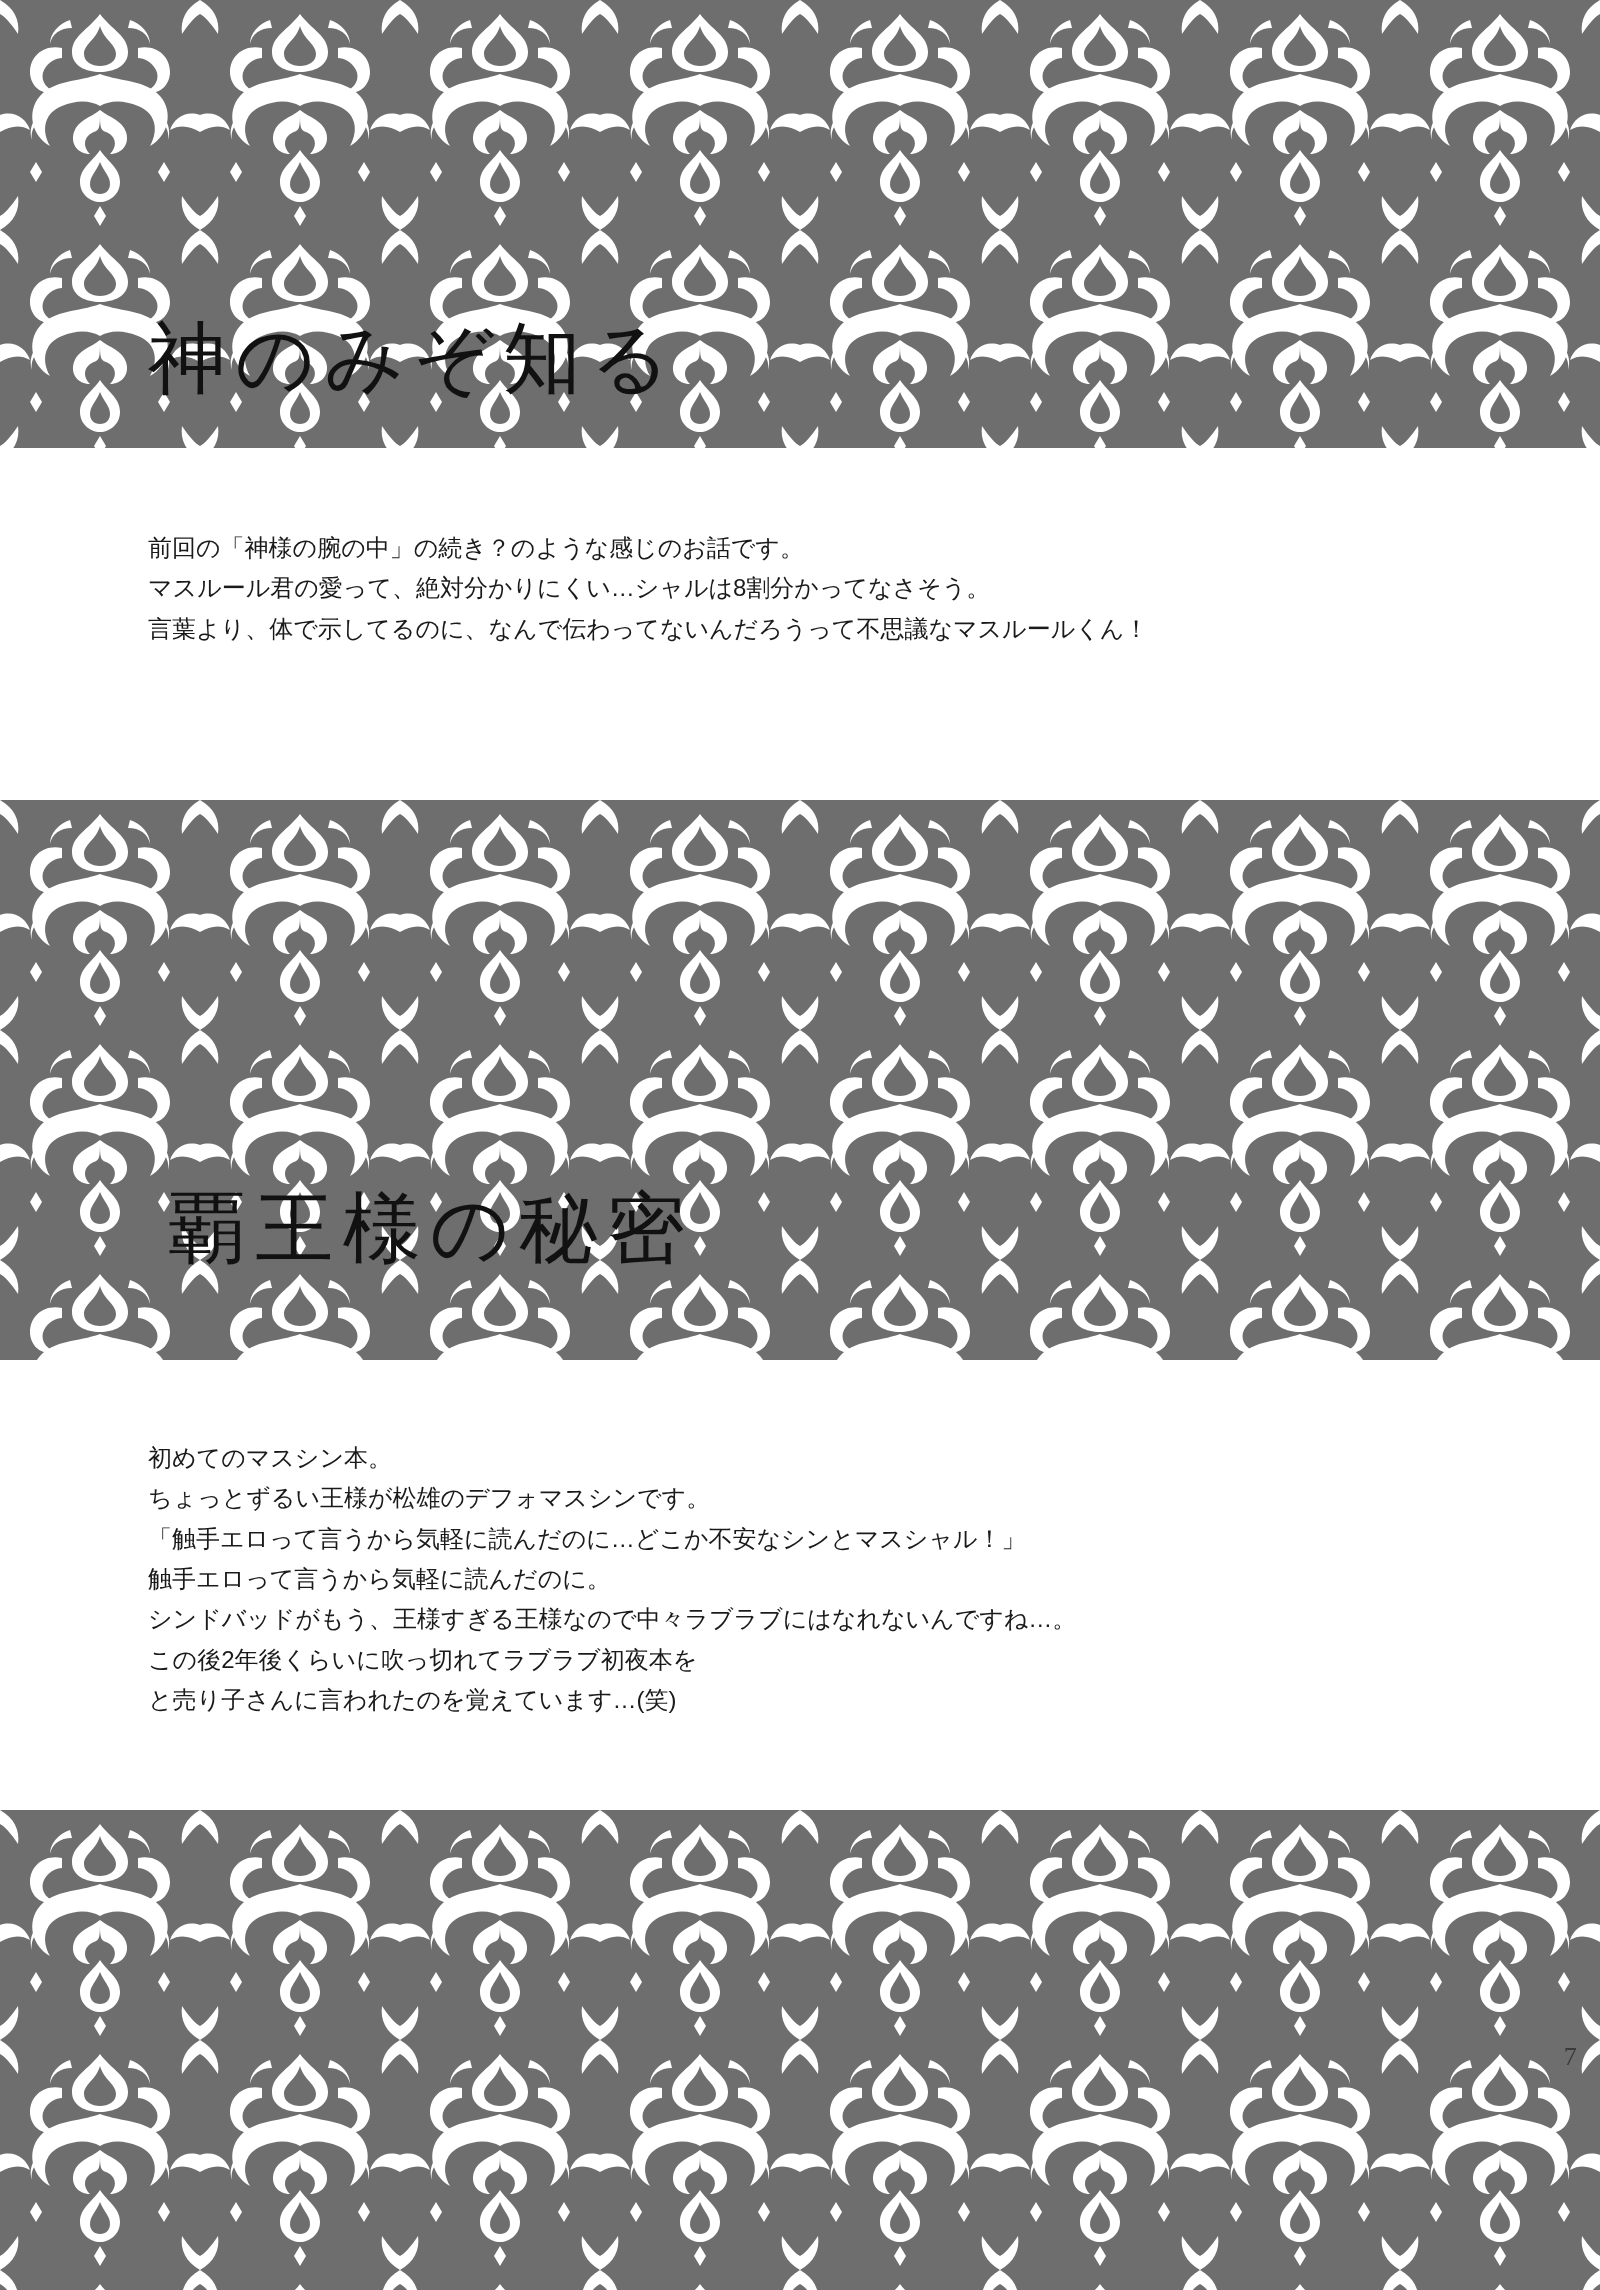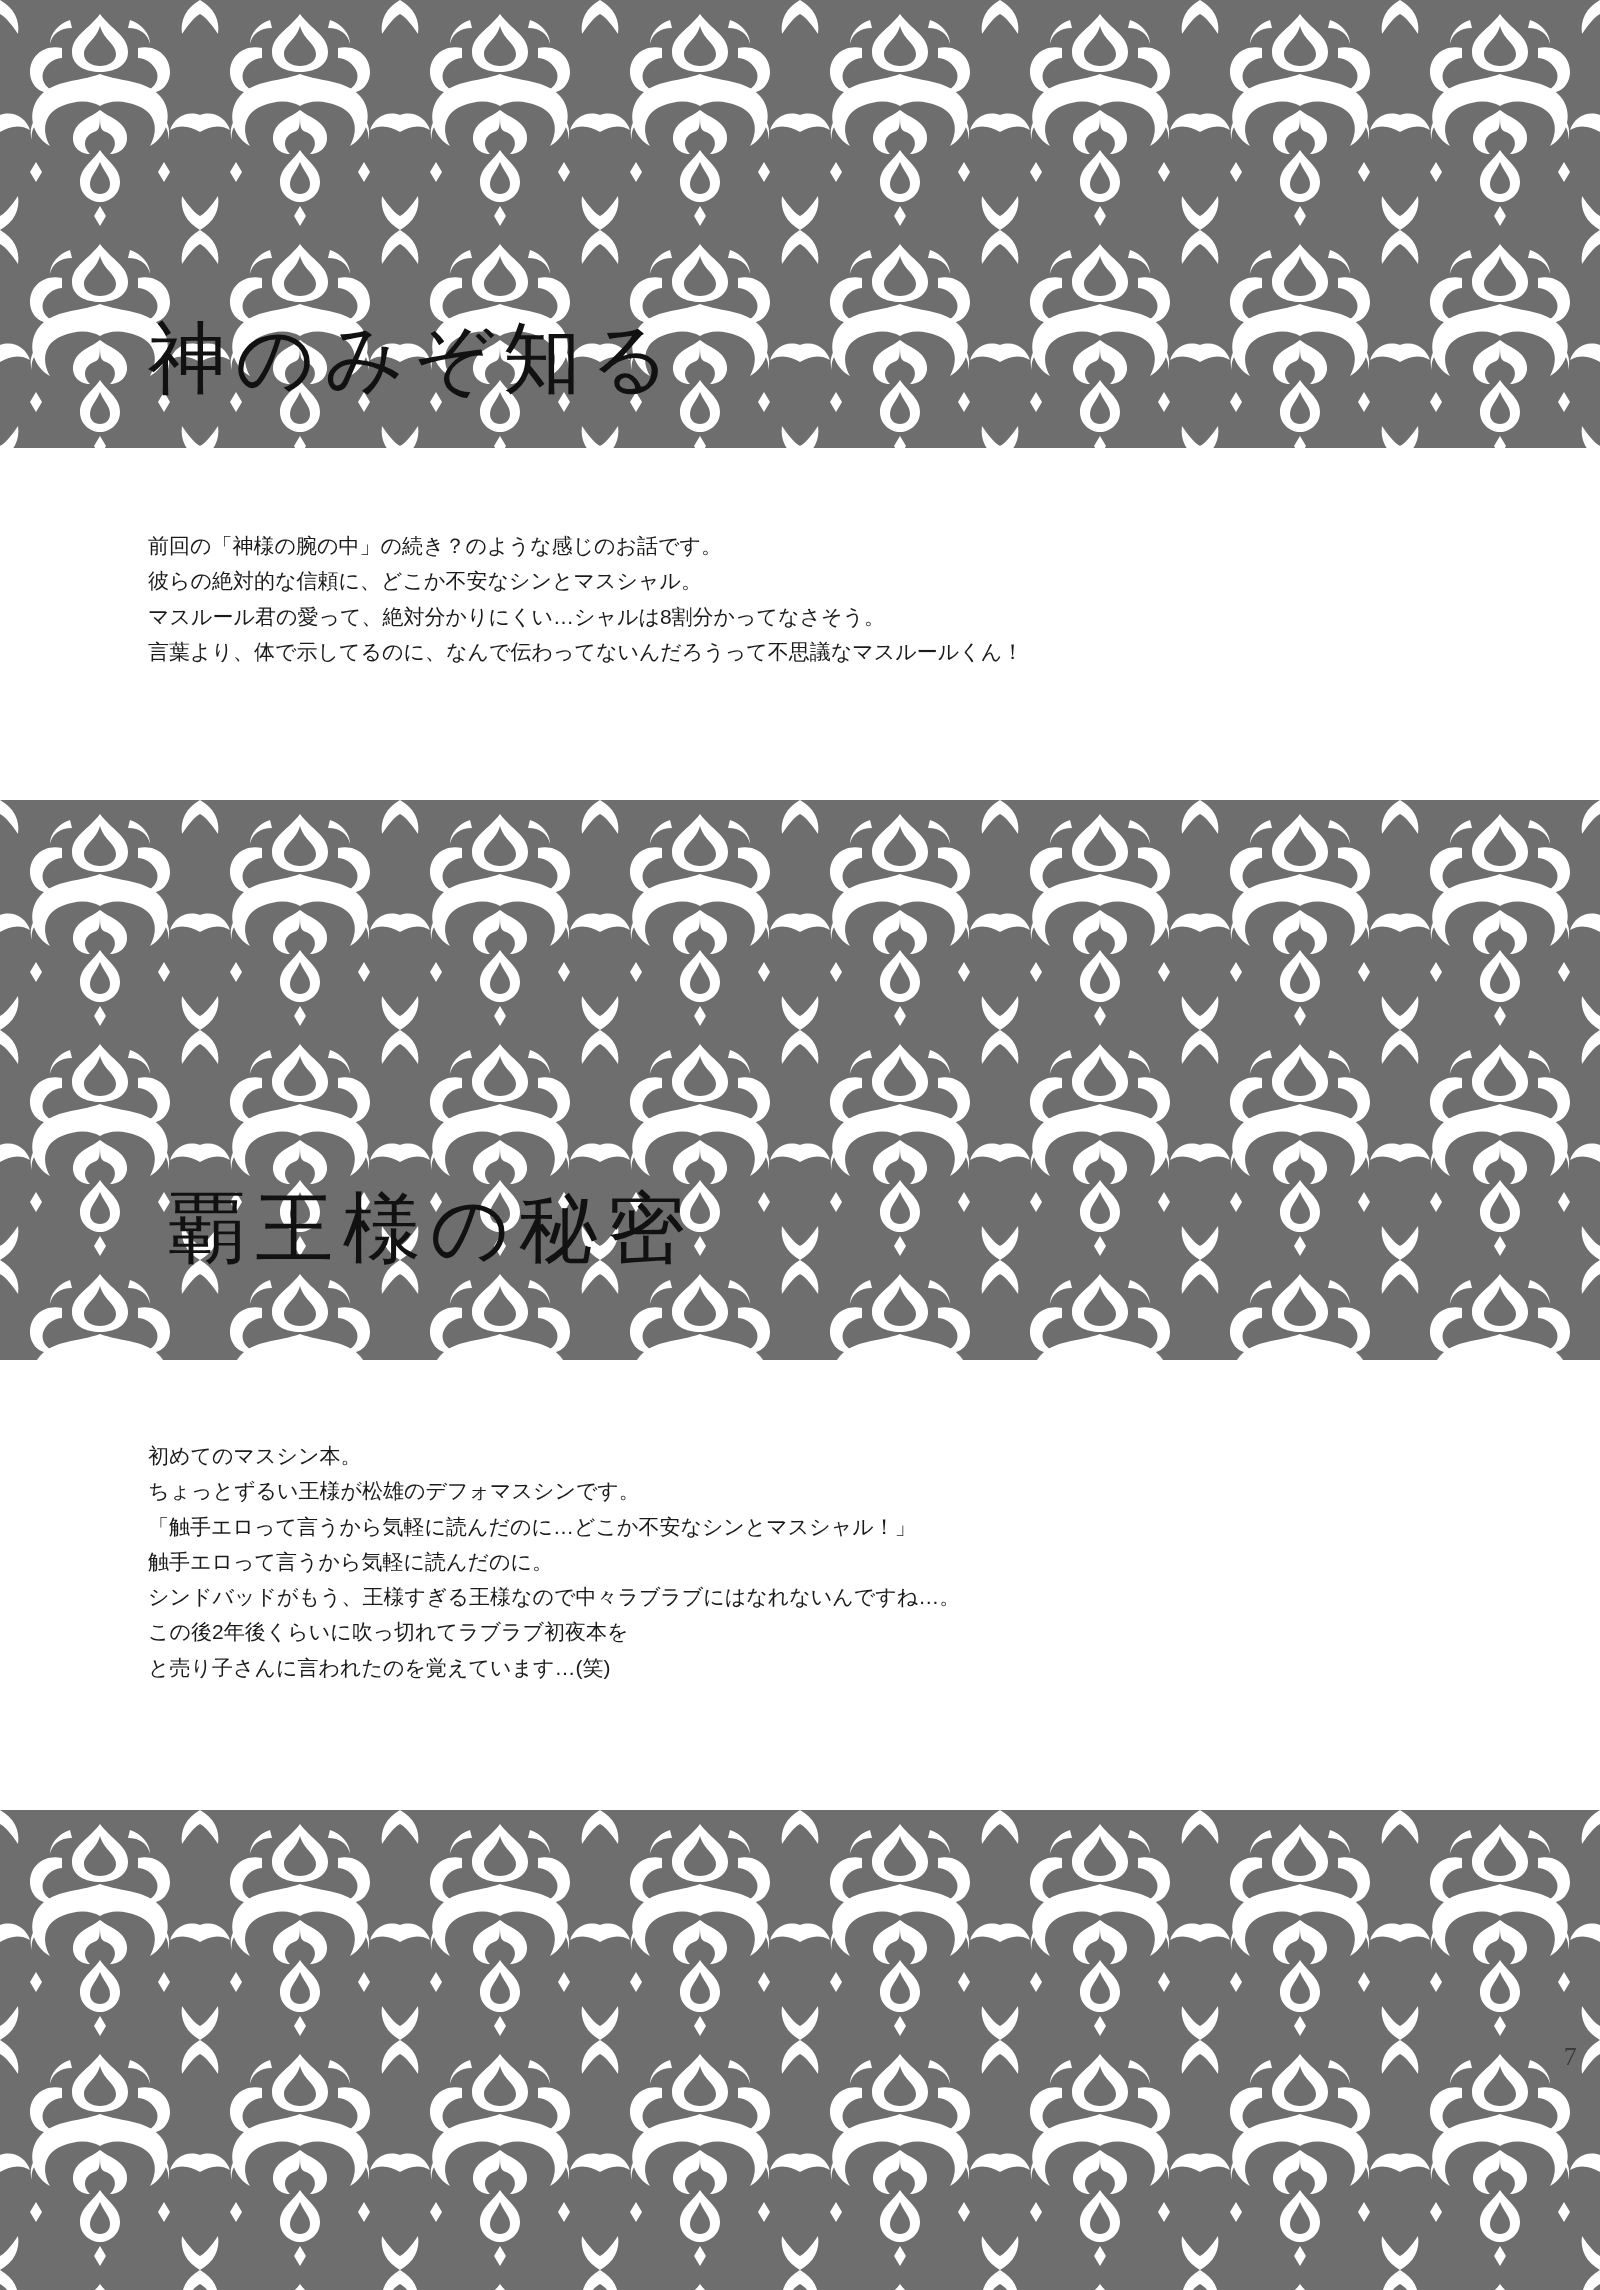--- a/index.html
+++ b/index.html
@@ -45,21 +45,21 @@
   #band-middle  { top: 800px;  height: 560px; }
   #band-bottom  { top: 1810px; height: 480px; }
 
   #title-kami   { left: 148px; top: 320px; font-size: 78px; }
   #title-haou   { left: 168px; top: 1190px; font-size: 78px; }
 
   
   .text-block {
     position: absolute;
     color: #1a1a1a;
-    font-size: 21px;
+    font-size: 24px;
     line-height: 1.68;
     white-space: nowrap;
   }
   .text-block p { margin: 0; }
 
   #note-1 { left: 148px; top: 528px; }
   #note-2 { left: 148px; top: 1438px; }
 
   
   #page-number {
@@ -117,21 +117,20 @@
 <div class="band" id="band-top">
   <svg class="damask" preserveAspectRatio="none" viewBox="0 0 1600 448">
     <rect width="1600" height="448" fill="#6e6e6e"></rect>
     <rect width="1600" height="448" fill="url(#damask)"></rect>
   </svg>
   <div class="band-title" id="title-kami">神のみぞ知る</div>
 </div>
 
 <div class="text-block" id="note-1">
   <p>前回の「神様の腕の中」の続き？のような感じのお話です。</p>
-  <p>彼らの絶対的な信頼に、どこか不安なシンとマスシャル。</p>
   <p>マスルール君の愛って、絶対分かりにくい…シャルは8割分かってなさそう。</p>
   <p>言葉より、体で示してるのに、なんで伝わってないんだろうって不思議なマスルールくん！</p>
 </div>
 
 <div class="band" id="band-middle">
   <svg class="damask" preserveAspectRatio="none" viewBox="0 0 1600 560">
     <rect width="1600" height="560" fill="#6e6e6e"></rect>
     <rect width="1600" height="560" fill="url(#damask)"></rect>
   </svg>
 </div>

